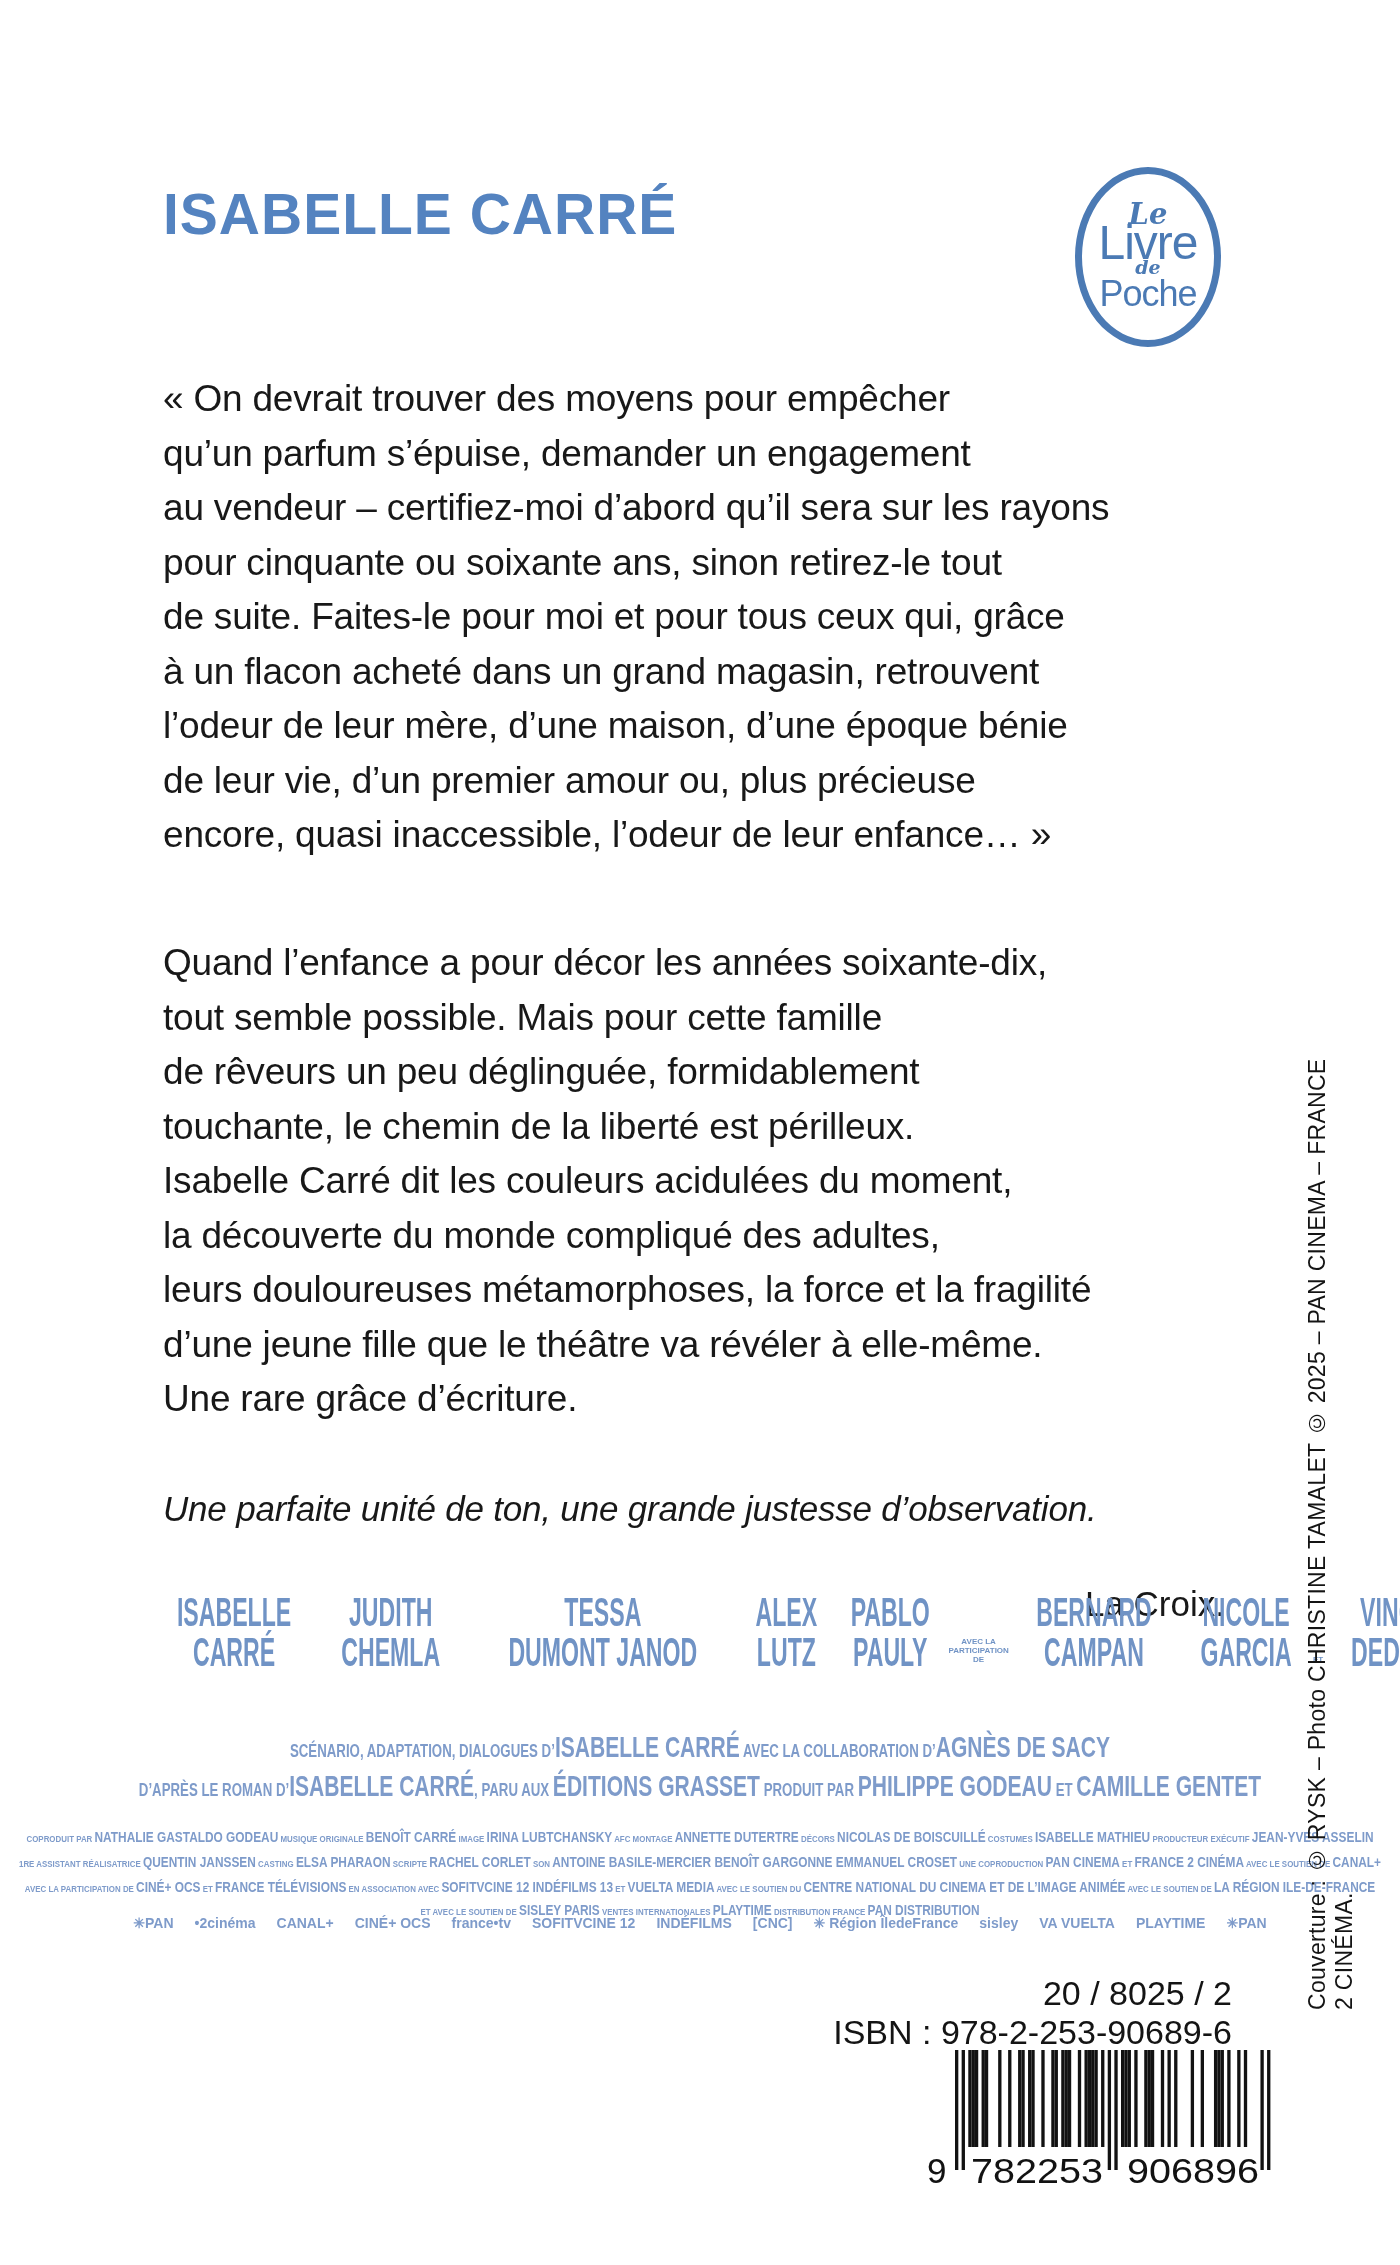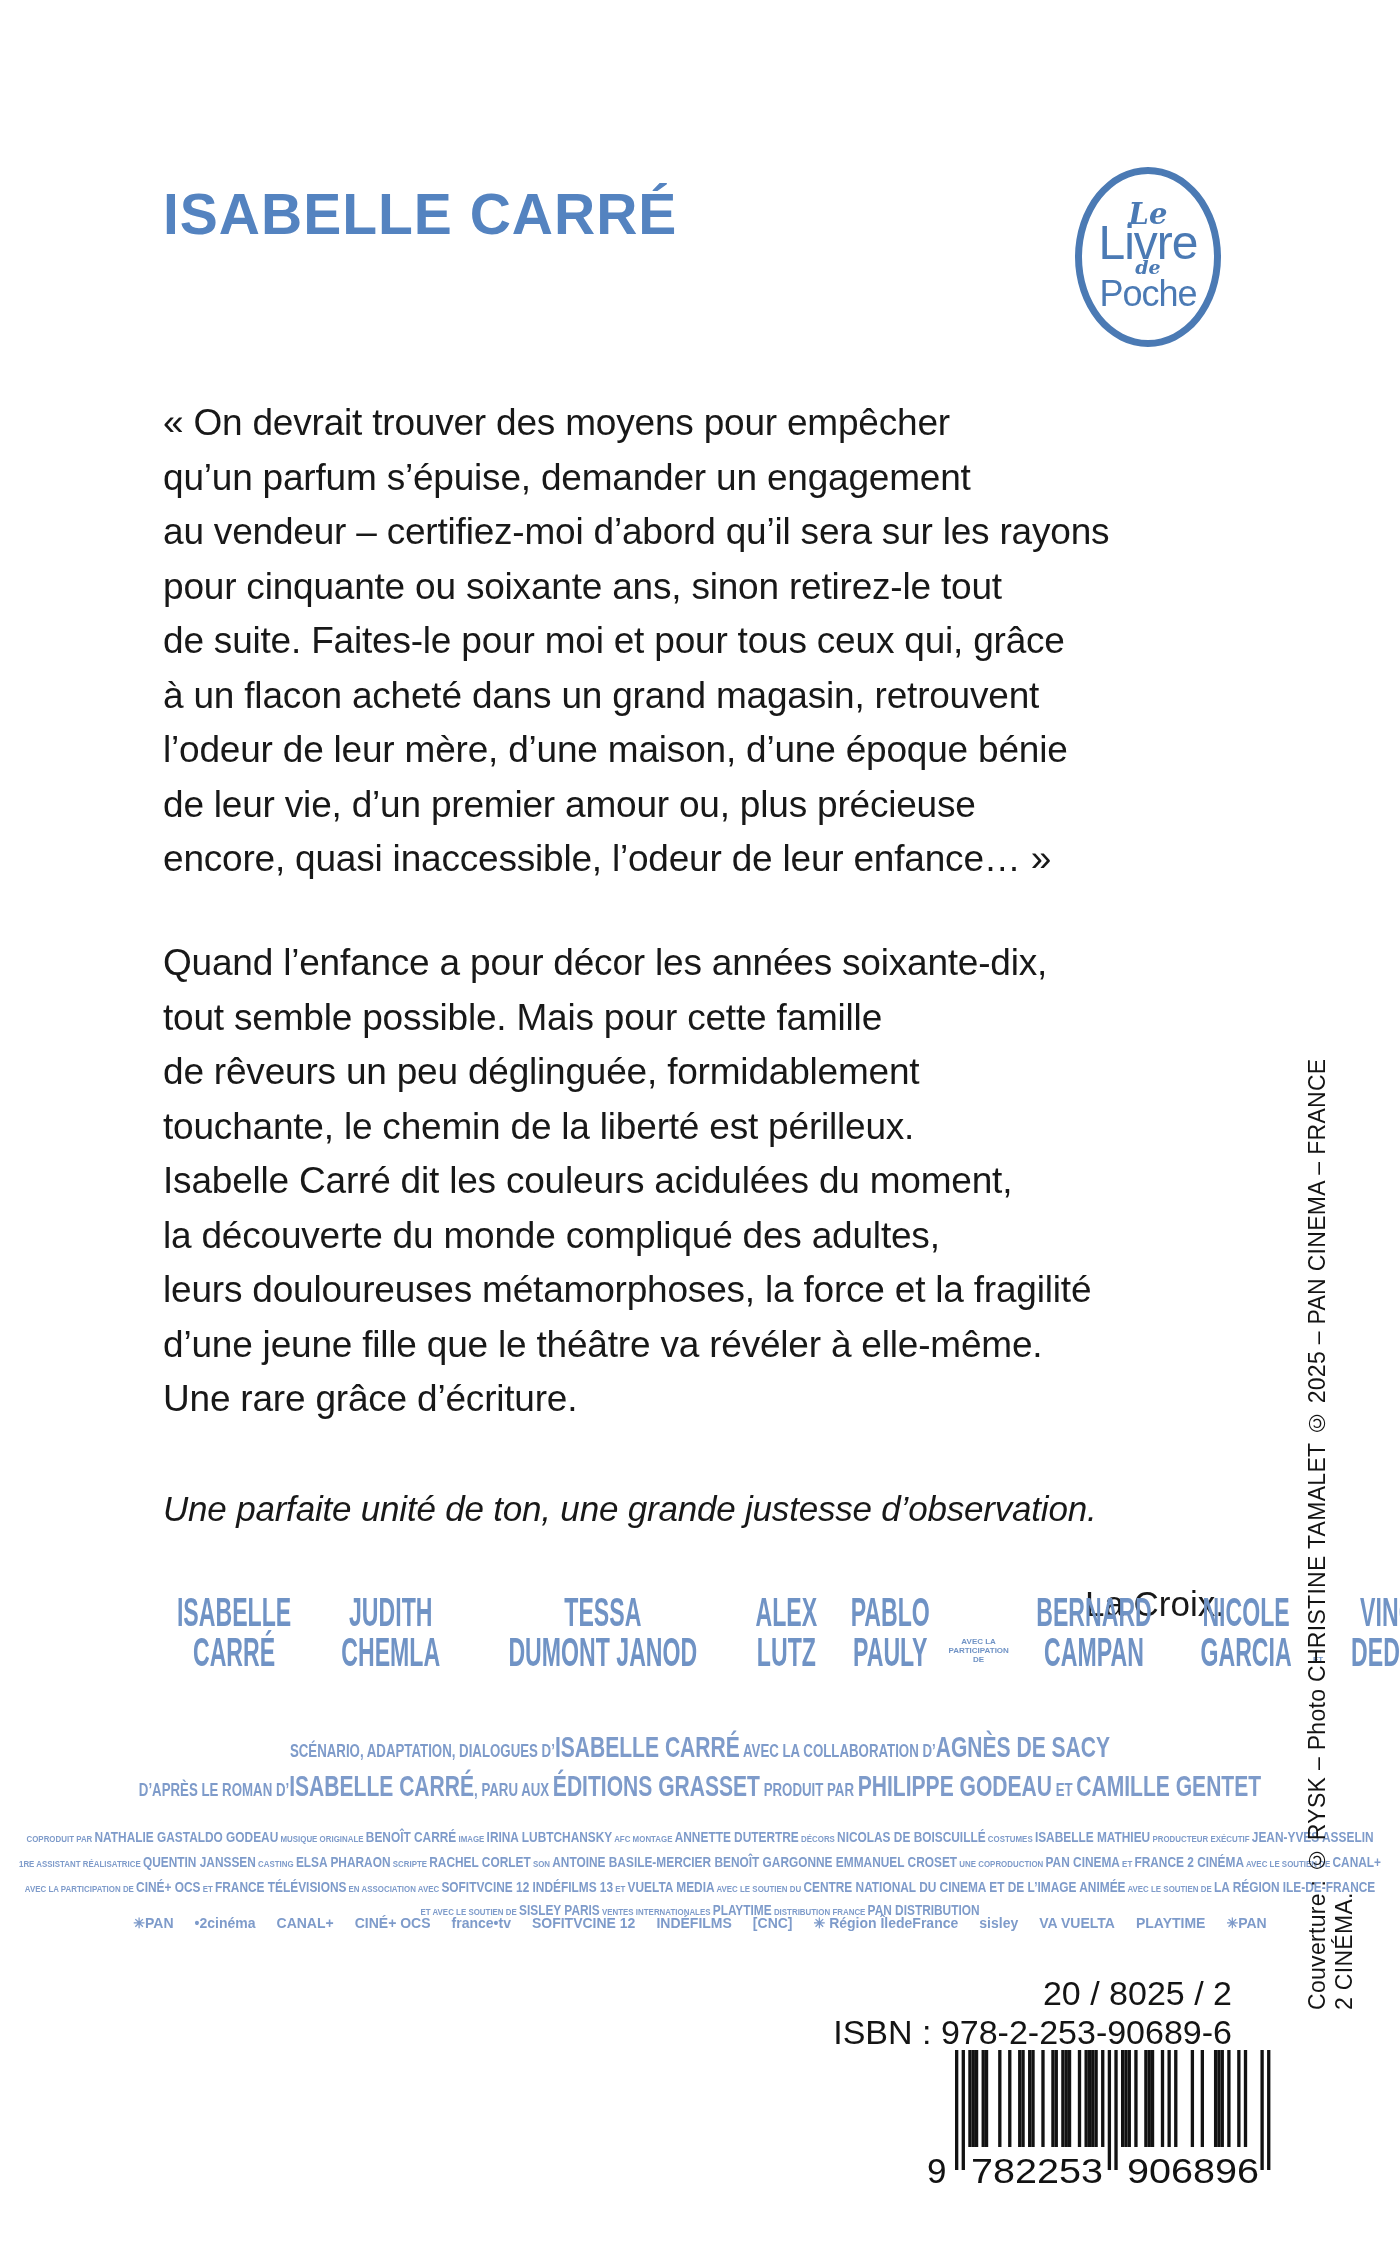--- a/index.html
+++ b/index.html
@@ -12,21 +12,21 @@
   .title{position:absolute;left:163px;top:251px;font-size:57px;font-weight:800;letter-spacing:1px;color:#101010;}
   .lp-logo{position:absolute;left:1075px;top:167px;width:146px;height:180px;border:7px solid var(--logo-blue);
     border-radius:50%;box-sizing:border-box;display:flex;flex-direction:column;align-items:center;justify-content:center;
     color:var(--logo-blue);}
   .lp-le{font-family:"DejaVu Serif",serif;font-style:italic;font-weight:700;font-size:29px;line-height:23px;}
   .lp-livre{font-size:48px;line-height:33px;font-weight:500;letter-spacing:-1px;}
   .lp-de{font-family:"DejaVu Serif",serif;font-style:italic;font-weight:700;font-size:19px;line-height:17px;}
   .lp-poche{font-size:36px;line-height:35px;font-weight:500;letter-spacing:-1px;}
   .para{position:absolute;left:163px;width:1092px;font-size:37px;line-height:54.5px;color:#181818;
     white-space:pre-line;letter-spacing:-0.2px;}
-  .quote{top:396px;}
+  .quote{top:372px;}
   .summary{top:936px;}
   .press-quote{position:absolute;left:163px;top:1489px;font-size:35px;font-style:italic;color:#181818;letter-spacing:-0.2px;}
   .press-source{position:absolute;right:175px;top:1540px;font-size:35px;color:#181818;margin-top:44px;}
   .cast-row{position:absolute;left:150px;right:158px;top:1606px;display:flex;justify-content:space-between;
     align-items:flex-end;color:var(--cast-blue);}
   .cast-member{text-align:center;font-weight:700;font-size:34px;line-height:33px;
     transform:scale(0.68,1.22);transform-origin:center bottom;white-space:nowrap;}
   .cast-prefix{font-size:8px;line-height:9px;font-weight:700;text-align:center;max-width:62px;
     margin-bottom:8px;color:var(--cast-blue);}
   .credit-line{position:absolute;left:50%;white-space:nowrap;color:var(--credits-blue);font-weight:700;}

